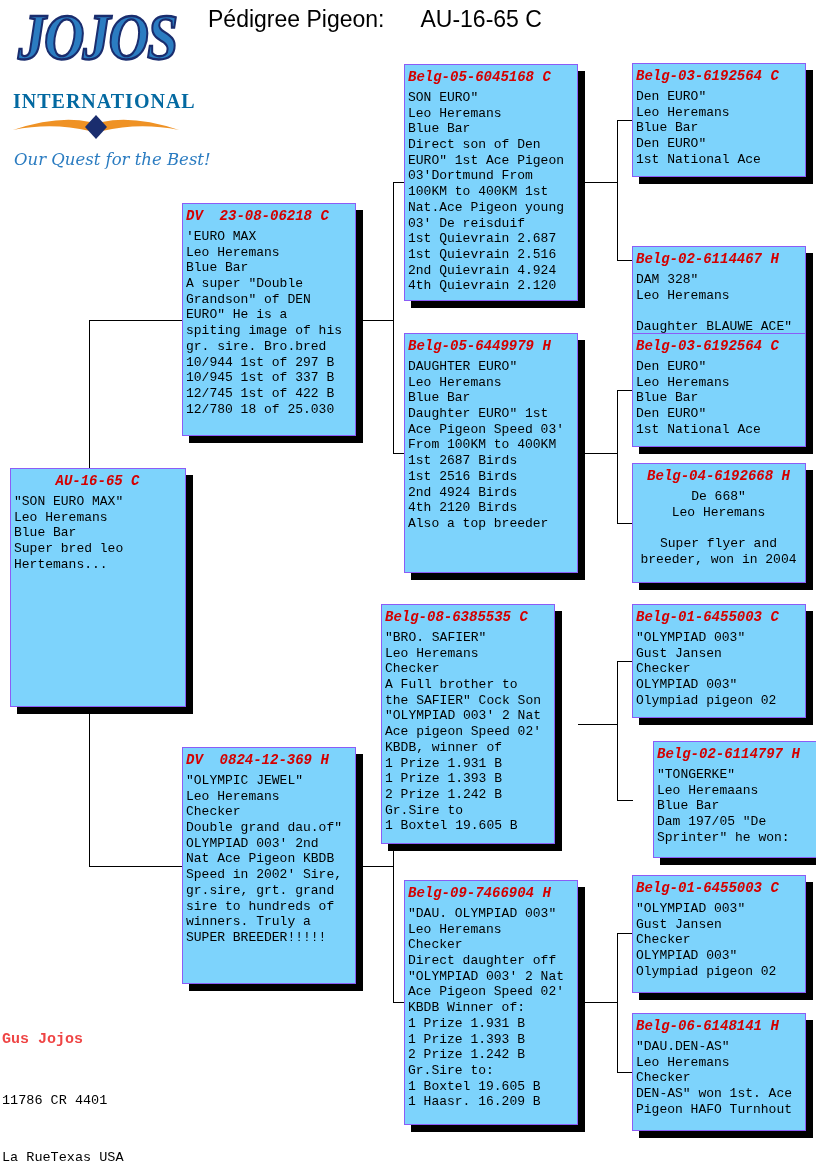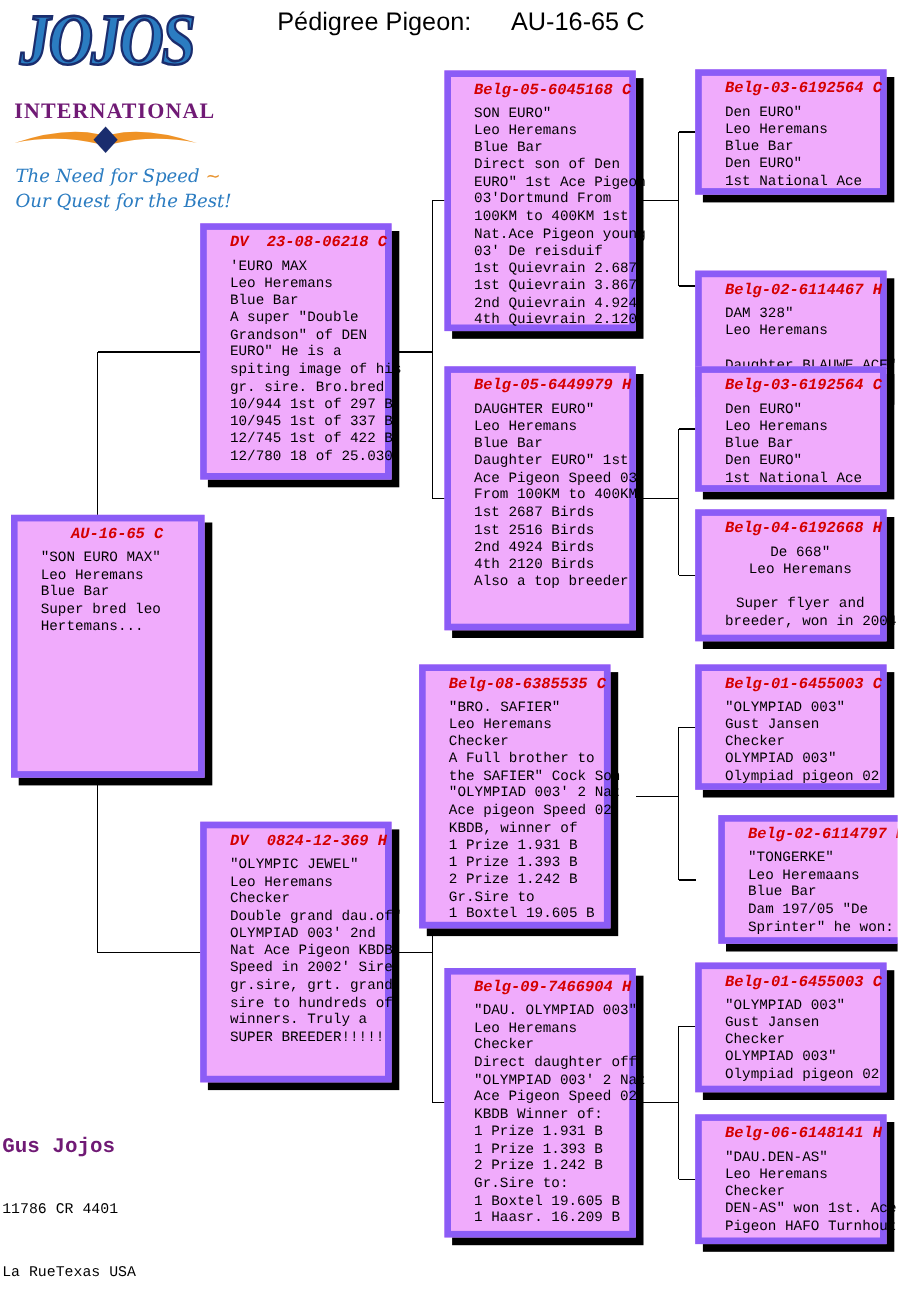--- a/index.html
+++ b/index.html
@@ -2,23 +2,23 @@
 <html><head>
 <meta charset="utf-8">
 <style>
   html,body { margin:0; padding:0; }
   body {
     width:816px; height:1172px; position:relative; background:#ffffff;
     font-family:"Liberation Mono", monospace; overflow:hidden;
   }
   
   .pbox {
-    position:absolute; background:#f0abfc; border:6px solid #8b5cf6;
+    position:absolute; background:#7dd3fc; border:1px solid #8b5cf6;
     box-shadow:7px 7px 0 0 #000; box-sizing:border-box;
-    padding:2px 4px 4px 21px;
+    padding:2px 4px 4px 3px;
   }
   .phead {
     font-family:"Liberation Mono", monospace;
     font-style:italic; font-weight:bold; font-size:14px; line-height:20px;
     color:#d40000; white-space:pre; margin-bottom:3px;
   }
   .phead.center { text-align:center; }
   .plines { font-size:13px; line-height:15.7px; color:#000; white-space:pre; }
   .plines div { height:15.7px; }
   
@@ -28,40 +28,39 @@
   .logo-jojos {
     position:absolute; left:18px; top:4px;
     font-family:"Liberation Serif", serif; font-style:italic; font-weight:bold;
     font-size:56px; line-height:1; color:#2b7cc1;
     -webkit-text-stroke:2px #1a2d6e; letter-spacing:-2px;
     transform:scaleY(1.18); transform-origin:top left;
   }
   .logo-intl {
     position:absolute; left:13px; top:90px;
     font-family:"Liberation Serif", serif; font-weight:bold; font-size:20px;
-    color:#701a75; letter-spacing:1px; white-space:nowrap;
+    color:#0369a1; letter-spacing:1px; white-space:nowrap;
   }
   .logo-swoosh { position:absolute; left:10px; top:112px; }
   .tagline {
     position:absolute; left:14px; top:148px; width:172px; text-align:center;
     font-family:"DejaVu Serif", serif; font-style:italic;
     font-size:16.5px; line-height:23px; color:#2b7cc1; white-space:nowrap;
   }
   .tagline .dash { color:#e89430; }
   
   .title {
     position:absolute; left:208px; top:6px; display:flex; gap:36px;
     font-family:"Liberation Sans", sans-serif; font-size:23px; color:#000;
     white-space:pre;
-    margin-left:44px;
   }
   
   .owner-name {
     position:absolute; left:2px; top:1031px;
-    font-weight:bold; font-size:19px; color:#701a75;
+    font-weight:bold; font-size:15px; color:#ef4444;
   }
   .owner-lines {
     position:absolute; left:2px; top:1053px;
     font-size:13.5px; line-height:19px; color:#000; white-space:pre;
   }
   .footer-credit {
     position:absolute; right:3px; top:1173px;
     font-style:italic; font-size:12.5px; color:#c2410c; white-space:pre;
   }
 </style>
@@ -69,21 +68,20 @@
 <body>
 
 <div class="logo-jojos">JOJOS</div>
 <div class="logo-intl">INTERNATIONAL</div>
 <svg class="logo-swoosh" width="172" height="30" viewBox="0 0 172 30">
   <path d="M3,18 Q48,3 80,10 L80,19 Q42,10 3,18 Z" fill="#ef9225"></path>
   <path d="M169,18 Q124,3 92,10 L92,19 Q130,10 169,18 Z" fill="#ef9225"></path>
   <polygon points="86,3 97,15 86,27 75,15" fill="#1a2d6e"></polygon>
 </svg>
 <div class="tagline">
-  <div><span>The Need for Speed </span><span class="dash">~</span></div>
   <div>Our Quest for the Best!</div>
 </div>
 
 <div class="title">
   <span>Pédigree Pigeon:</span>
   <span>AU-16-65 C</span>
 </div>
 
 <svg id="connectors">
 
@@ -132,21 +130,21 @@
   <div class="phead">DV  23-08-06218 C</div>
   <div class="plines"><div>'EURO MAX</div><div>Leo Heremans</div><div>Blue Bar</div><div>A super "Double</div><div>Grandson" of DEN</div><div>EURO" He is a</div><div>spiting image of his</div><div>gr. sire. Bro.bred</div><div>10/944 1st of 297 B</div><div>10/945 1st of 337 B</div><div>12/745 1st of 422 B</div><div>12/780 18 of 25.030</div></div>
 </div>
 <div class="pbox" style="left:182px;top:747px;width:174px;height:237px;">
   <div class="phead">DV  0824-12-369 H</div>
   <div class="plines"><div>"OLYMPIC JEWEL"</div><div>Leo Heremans</div><div>Checker</div><div>Double grand dau.of"</div><div>OLYMPIAD 003' 2nd</div><div>Nat Ace Pigeon KBDB</div><div>Speed in 2002' Sire,</div><div>gr.sire, grt. grand</div><div>sire to hundreds of</div><div>winners. Truly a</div><div>SUPER BREEDER!!!!!</div></div>
 </div>
 
 <div class="pbox" style="left:404px;top:64px;width:174px;height:237px;">
   <div class="phead">Belg-05-6045168 C</div>
-  <div class="plines"><div>SON EURO"</div><div>Leo Heremans</div><div>Blue Bar</div><div>Direct son of Den</div><div>EURO" 1st Ace Pigeon</div><div>03'Dortmund From</div><div>100KM to 400KM 1st</div><div>Nat.Ace Pigeon young</div><div>03' De reisduif</div><div>1st Quievrain 2.687</div><div>1st Quievrain 3.867</div><div>2nd Quievrain 4.924</div><div>4th Quievrain 2.120</div></div>
+  <div class="plines"><div>SON EURO"</div><div>Leo Heremans</div><div>Blue Bar</div><div>Direct son of Den</div><div>EURO" 1st Ace Pigeon</div><div>03'Dortmund From</div><div>100KM to 400KM 1st</div><div>Nat.Ace Pigeon young</div><div>03' De reisduif</div><div>1st Quievrain 2.687</div><div>1st Quievrain 2.516</div><div>2nd Quievrain 4.924</div><div>4th Quievrain 2.120</div></div>
 </div>
 <div class="pbox" style="left:404px;top:333px;width:174px;height:240px;">
   <div class="phead">Belg-05-6449979 H</div>
   <div class="plines"><div>DAUGHTER EURO"</div><div>Leo Heremans</div><div>Blue Bar</div><div>Daughter EURO" 1st</div><div>Ace Pigeon Speed 03'</div><div>From 100KM to 400KM</div><div>1st 2687 Birds</div><div>1st 2516 Birds</div><div>2nd 4924 Birds</div><div>4th 2120 Birds</div><div>Also a top breeder</div></div>
 </div>
 <div class="pbox" style="left:381px;top:604px;width:174px;height:240px;">
   <div class="phead">Belg-08-6385535 C</div>
   <div class="plines"><div>"BRO. SAFIER"</div><div>Leo Heremans</div><div>Checker</div><div>A Full brother to</div><div>the SAFIER" Cock Son</div><div>"OLYMPIAD 003' 2 Nat</div><div>Ace pigeon Speed 02'</div><div>KBDB, winner of</div><div>1 Prize 1.931 B</div><div>1 Prize 1.393 B</div><div>2 Prize 1.242 B</div><div>Gr.Sire to</div><div>1 Boxtel 19.605 B</div></div>
 </div>
 <div class="pbox" style="left:404px;top:880px;width:174px;height:245px;">

